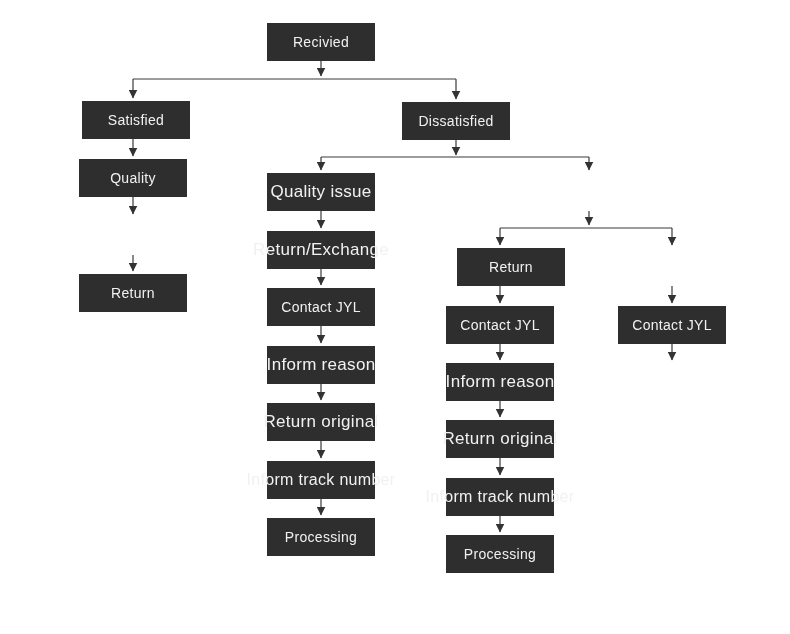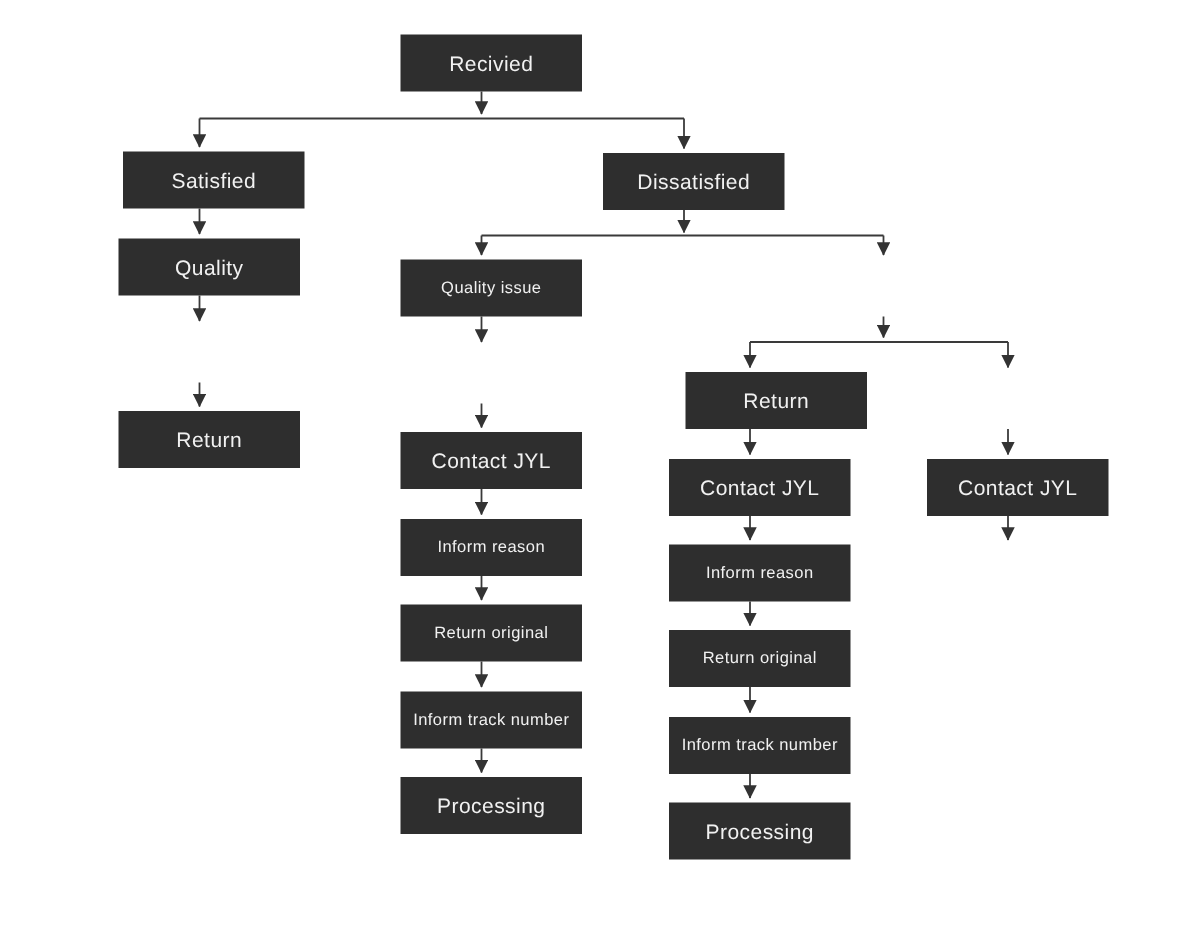--- a/index.html
+++ b/index.html
@@ -7,33 +7,33 @@
     width: 790px; height: 634px;
     background: #ffffff;
     font-family: "Liberation Sans", sans-serif;
     position: relative;
     overflow: hidden;
   }
   #canvas { position: absolute; left: 0; top: 0; width: 790px; height: 634px; }
   #connectors { position: absolute; left: 0; top: 0; }
   .node {
     position: absolute;
-    width: 121px; height: 38px;
+    width: 108px; height: 38px;
     background: #2e2e2e;
     color: #f1f1f1;
     display: flex; align-items: center; justify-content: center;
     font-size: 14px;
     letter-spacing: 0.3px;
     text-align: center;
     white-space: nowrap;
     box-sizing: border-box;
   }
-  .fs13 { font-size: 11px; }
+  .fs13 { font-size: 17px; }
   .fs12 { font-size: 12px; }
-  .fs11 { font-size: 11px; }
+  .fs11 { font-size: 16px; }
 </style>
 </head>
 <body>
 
 <div id="canvas">
 
   <svg id="connectors" width="790" height="634" viewBox="0 0 790 634" stroke="#3a3a3a" stroke-width="1.2" fill="none">
     <defs>
       <marker id="arrow" viewBox="0 0 9 9" markerWidth="9" markerHeight="9" refX="8.5" refY="4.5" orient="auto" markerUnits="userSpaceOnUse">
         <path d="M0,0 L9,4.5 L0,9 Z" fill="#333333" stroke="none"></path>
@@ -78,20 +78,21 @@
 
   <div class="node" style="left:267px;top:23px">Recivied</div>
 
   <div class="node" style="left:82px;top:101px">Satisfied</div>
   <div class="node" style="left:79px;top:159px">Quality</div>
   <div class="node" style="left:79px;top:274px">Return</div>
 
   <div class="node" style="left:402px;top:102px">Dissatisfied</div>
 
   <div class="node fs13" style="left:267px;top:173px">Quality issue</div>
+  <div class="node fs13" style="left:267px;top:231px">Return/Exchange</div>
   <div class="node" style="left:267px;top:288px">Contact JYL</div>
   <div class="node fs13" style="left:267px;top:346px">Inform reason</div>
   <div class="node fs13" style="left:267px;top:403px">Return original</div>
   <div class="node fs11" style="left:267px;top:461px">Inform track number</div>
   <div class="node" style="left:267px;top:518px">Processing</div>
 
 
   <div class="node" style="left:457px;top:248px">Return</div>
   <div class="node" style="left:446px;top:306px">Contact JYL</div>
   <div class="node fs13" style="left:446px;top:363px">Inform reason</div>

